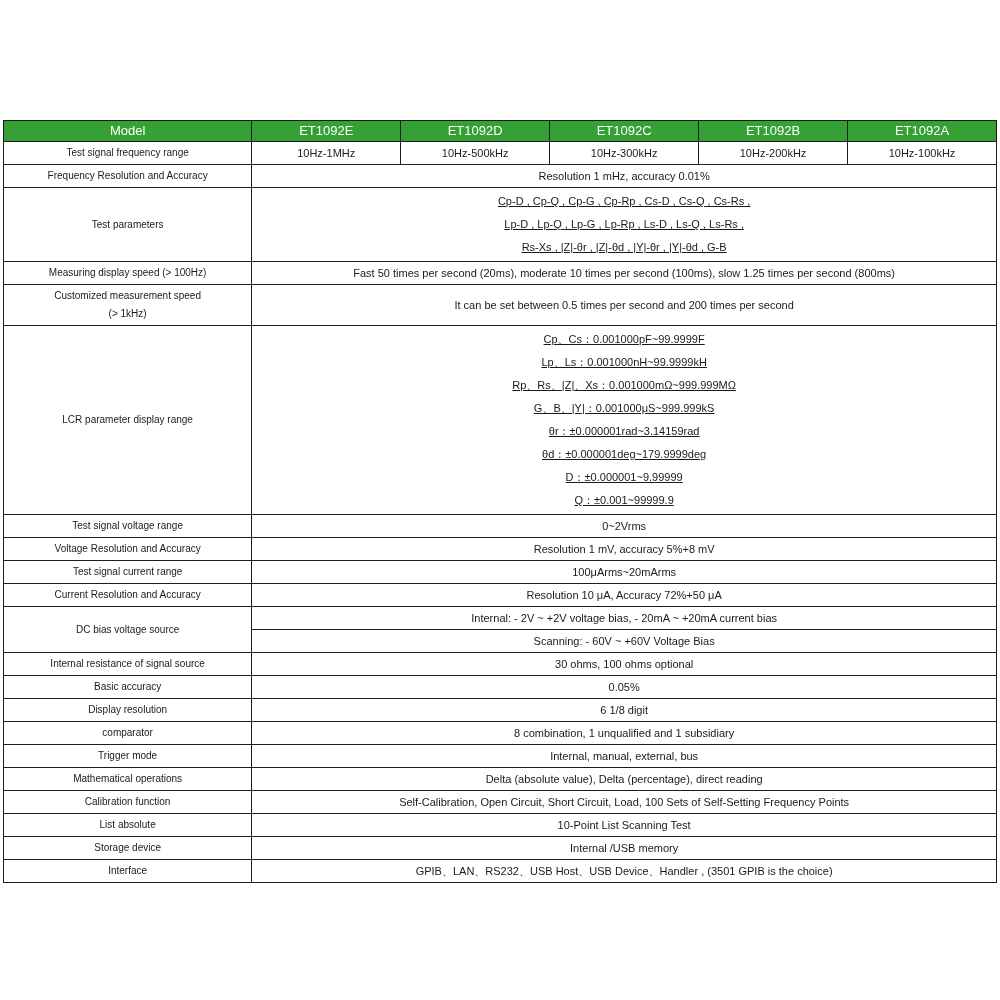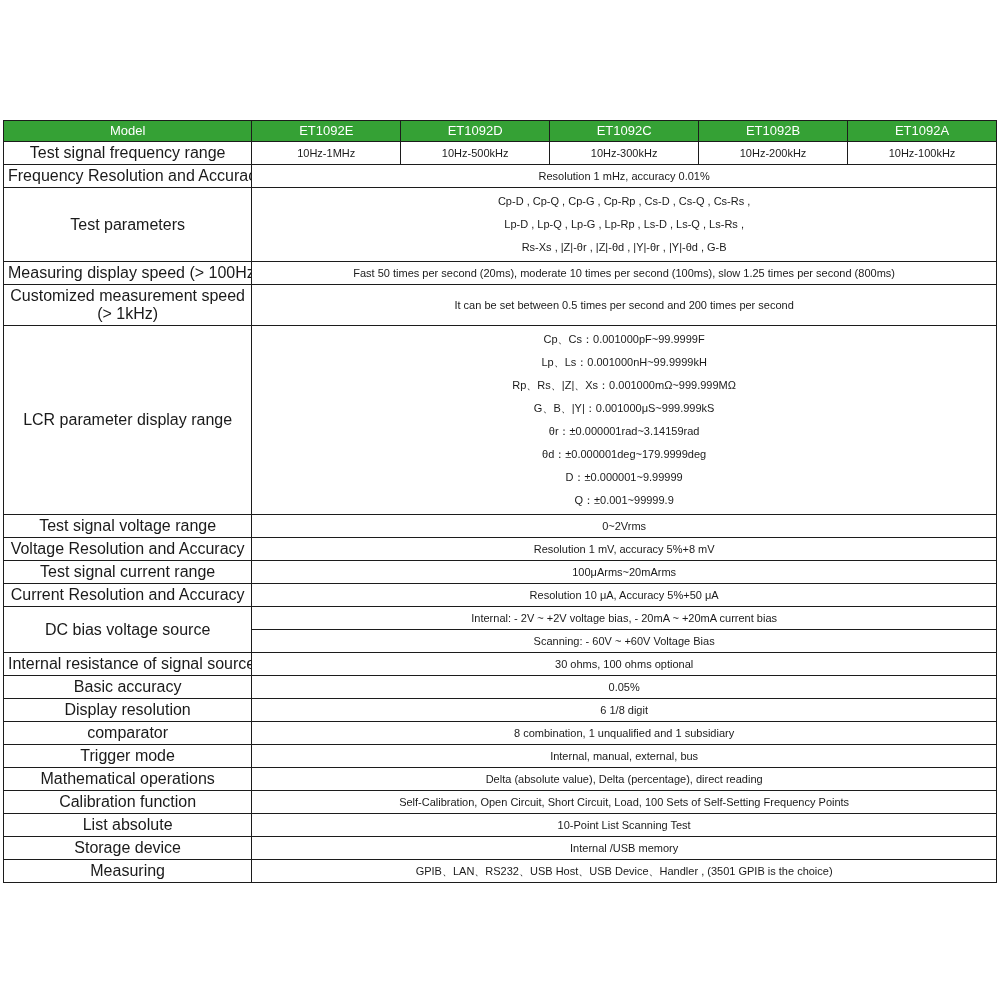--- a/index.html
+++ b/index.html
@@ -29,22 +29,22 @@
     padding: 2px 4px;
     overflow: hidden;
     white-space: nowrap;
   }
   tr.head td {
     background: var(--header-bg);
     color: var(--header-text);
     font-size: 13px;
     line-height: 16px;
   }
-  td.label { font-size: 16px; }
-  td.multiline { white-space: normal; }
+  td.label { font-size: 10px; }
+  td.multiline { white-space: normal; text-decoration: underline; }
   td.multiline div { line-height: 23px; white-space: nowrap; }
   td.label-multiline div { line-height: 18px; white-space: nowrap; }
 </style>
 </head>
 <body>
 
 <div class="page">
   <table class="spec-table">
     <colgroup>
       <col style="width:25%">
@@ -124,21 +124,21 @@
         <td colspan="5">Resolution 1 mV, accuracy 5%+8 mV</td>
       </tr>
 
       <tr>
         <td class="label">Test signal current range</td>
         <td colspan="5">100μArms~20mArms</td>
       </tr>
 
       <tr>
         <td class="label">Current Resolution and Accuracy</td>
-        <td colspan="5">Resolution 10 μA, Accuracy 5%+50 μA</td>
+        <td colspan="5">Resolution 10 μA, Accuracy 72%+50 μA</td>
       </tr>
 
       <tr>
         <td class="label" rowspan="2">DC bias voltage source</td>
         <td colspan="5">Internal: - 2V ~ +2V voltage bias, - 20mA ~ +20mA current bias</td>
       </tr>
       <tr>
         <td colspan="5">Scanning: - 60V ~ +60V Voltage Bias</td>
       </tr>
 
@@ -181,18 +181,18 @@
         <td class="label">List absolute</td>
         <td colspan="5">10-Point List Scanning Test</td>
       </tr>
 
       <tr>
         <td class="label">Storage device</td>
         <td colspan="5">Internal /USB memory</td>
       </tr>
 
       <tr>
-        <td class="label">Measuring</td>
+        <td class="label">Interface</td>
         <td colspan="5">GPIB、LAN、RS232、USB Host、USB Device、Handler , (3501 GPIB is the choice)</td>
       </tr>
     </tbody>
   </table>
 </div>
 
 </body></html>

